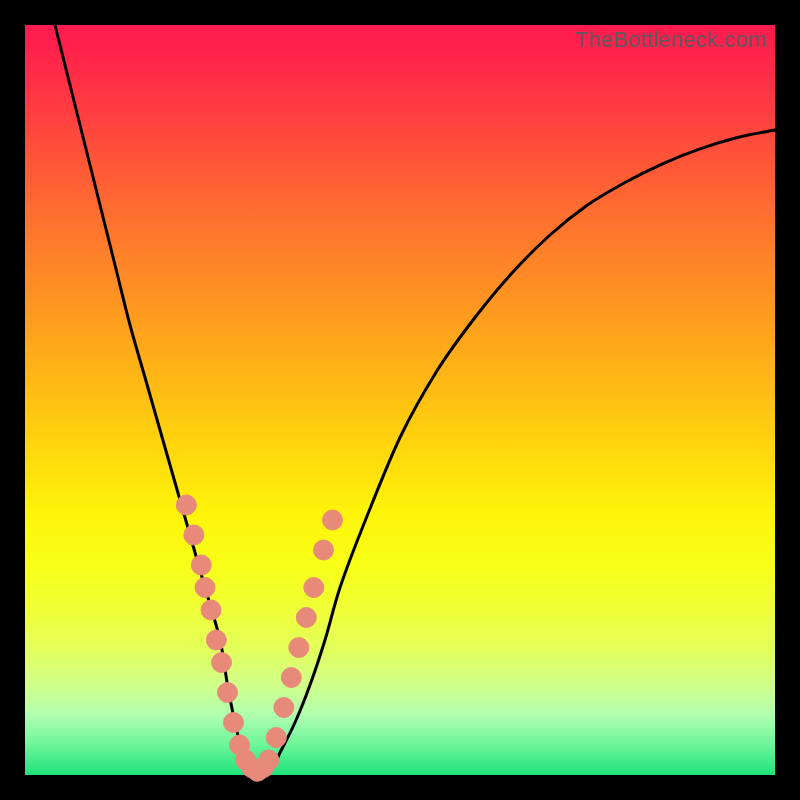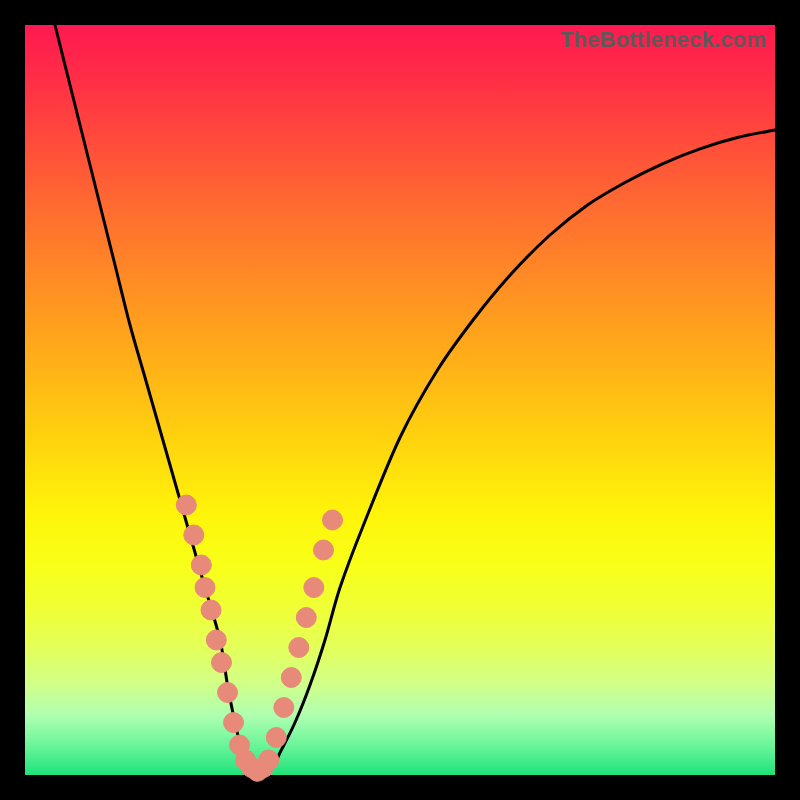--- a/index.html
+++ b/index.html
@@ -33,21 +33,21 @@
       #b0ffb0 92%,
       #6cf59a 96%,
       #1ee27a 100%);
   }
   .watermark {
     position: absolute;
     top: 2px;
     right: 8px;
     color: #5a5a5a;
     font-size: 22px;
-    font-weight: 700;
+    font-weight: 400;
     letter-spacing: 0.2px;
     z-index: 5;
     user-select: none;
   }
   svg.plot {
     position: absolute;
     left: 0;
     top: 0;
     width: 750px;
     height: 750px;

